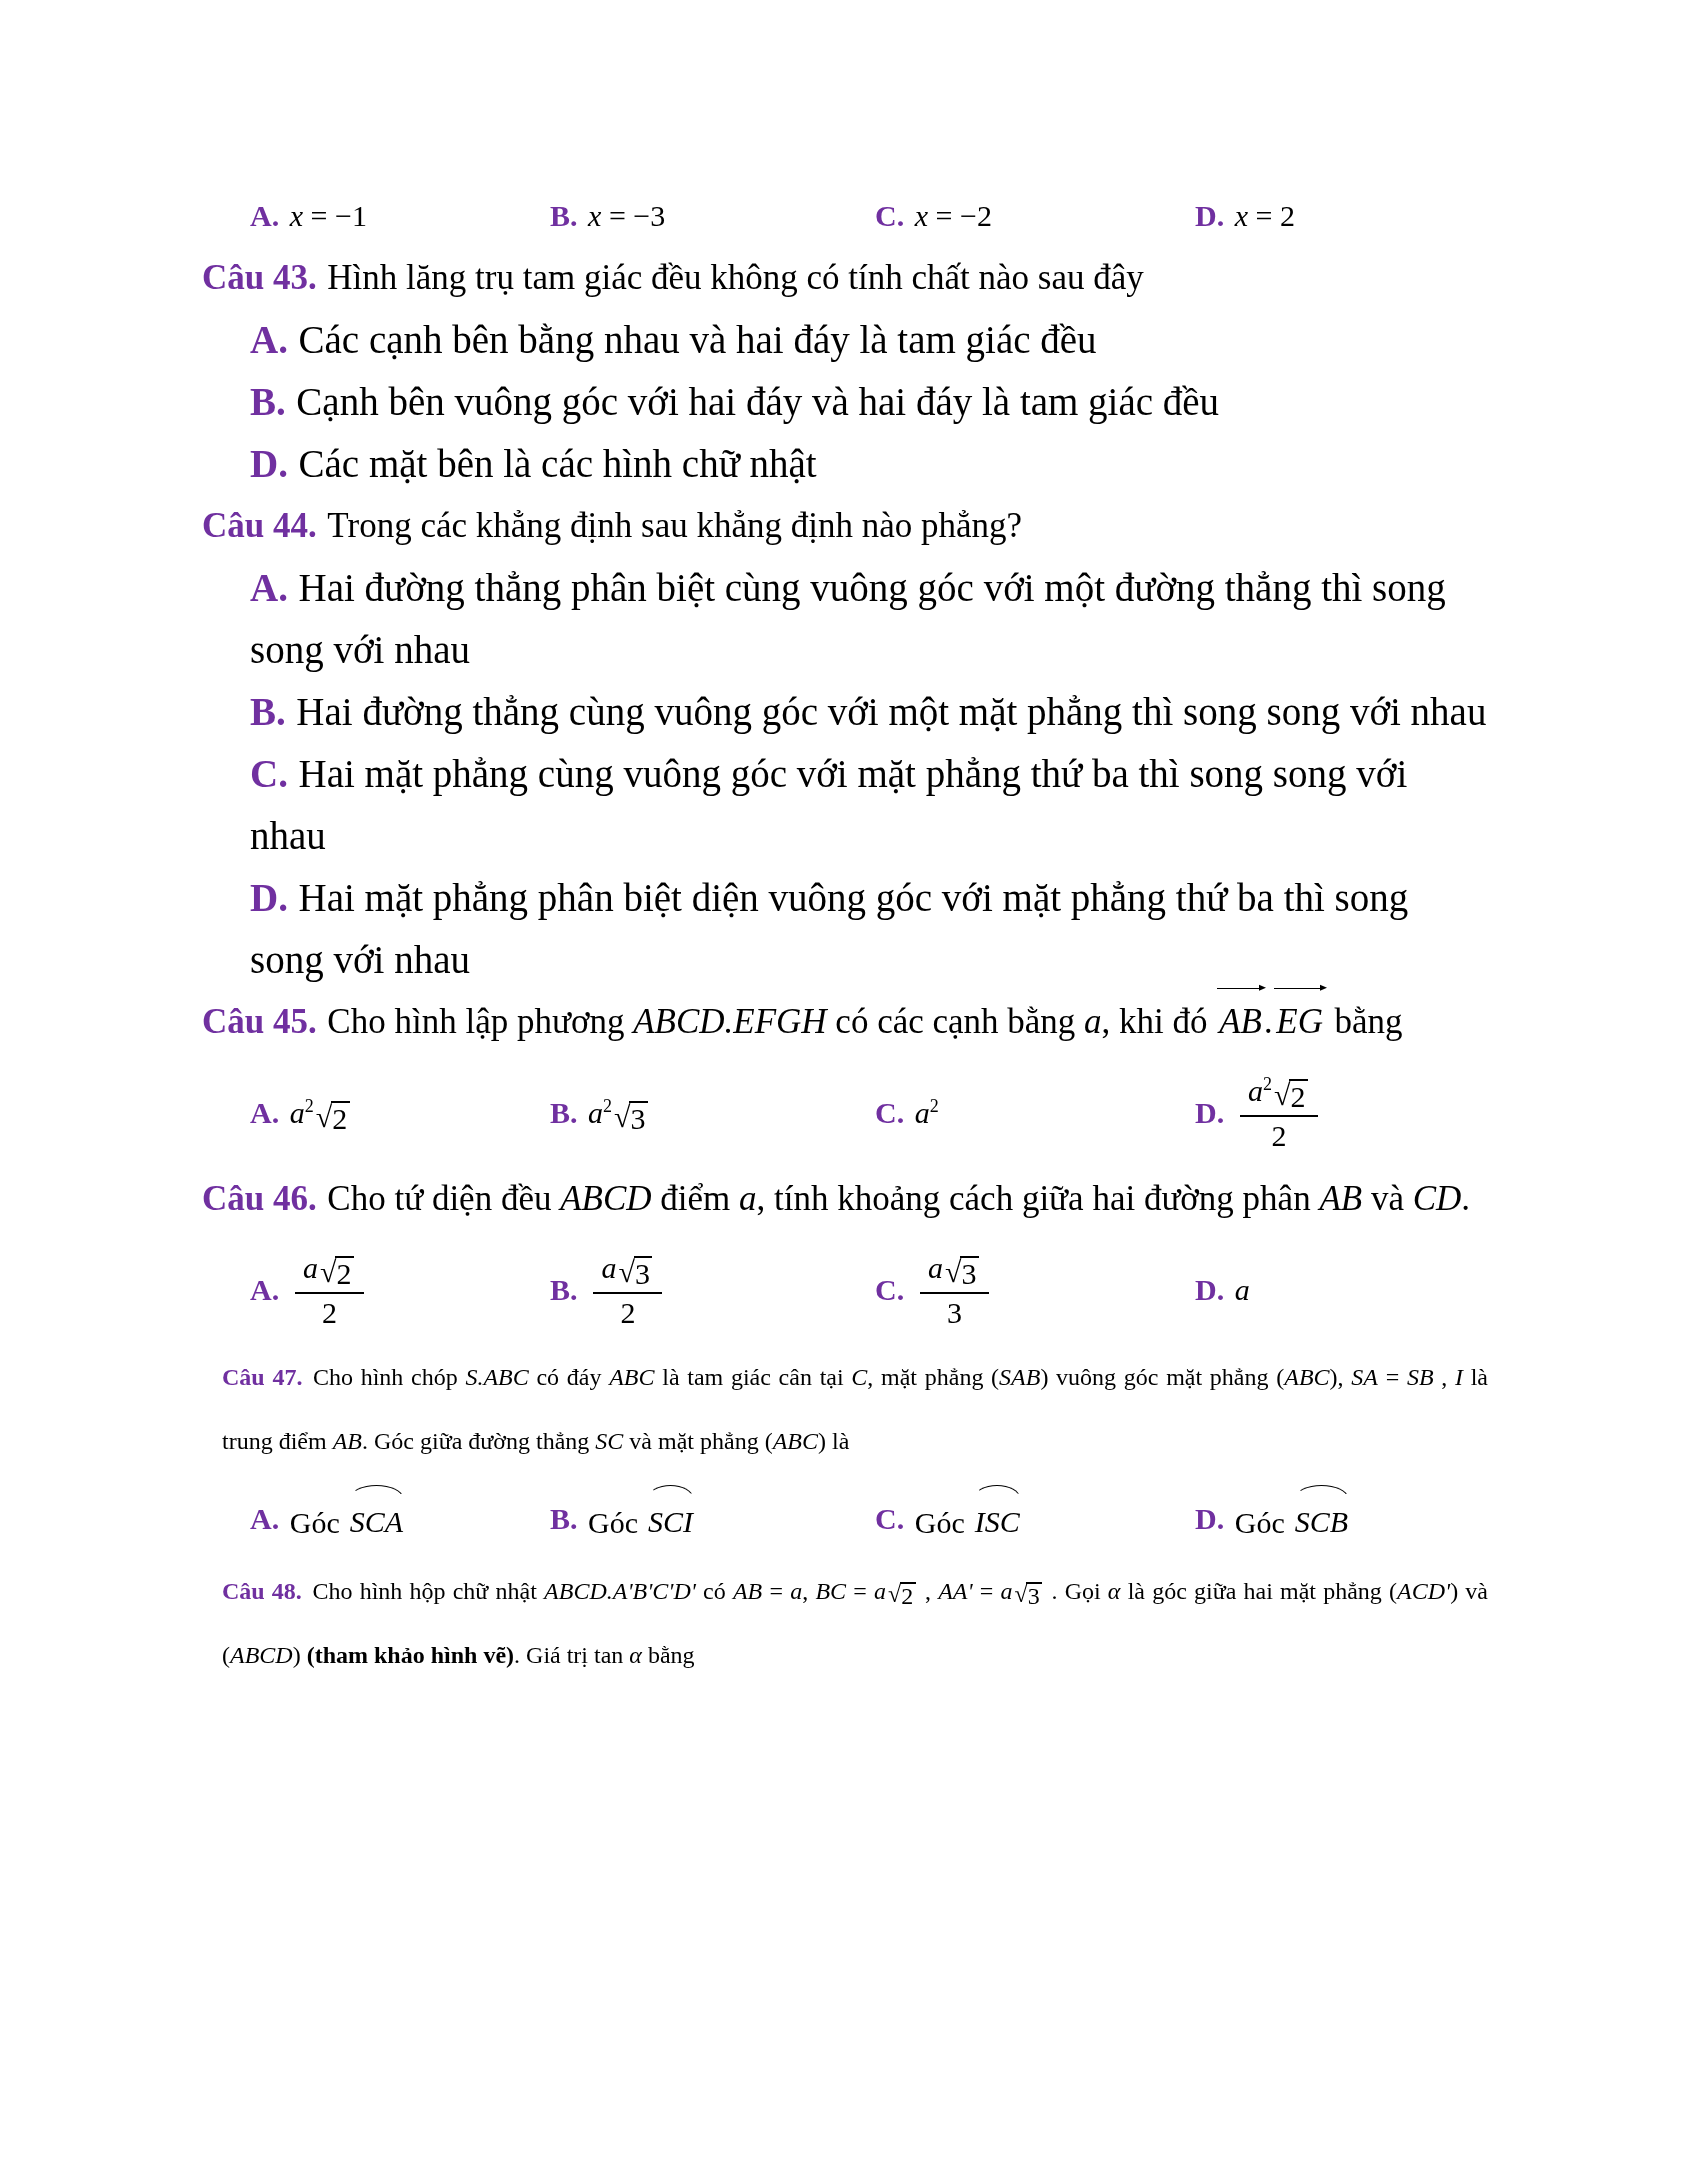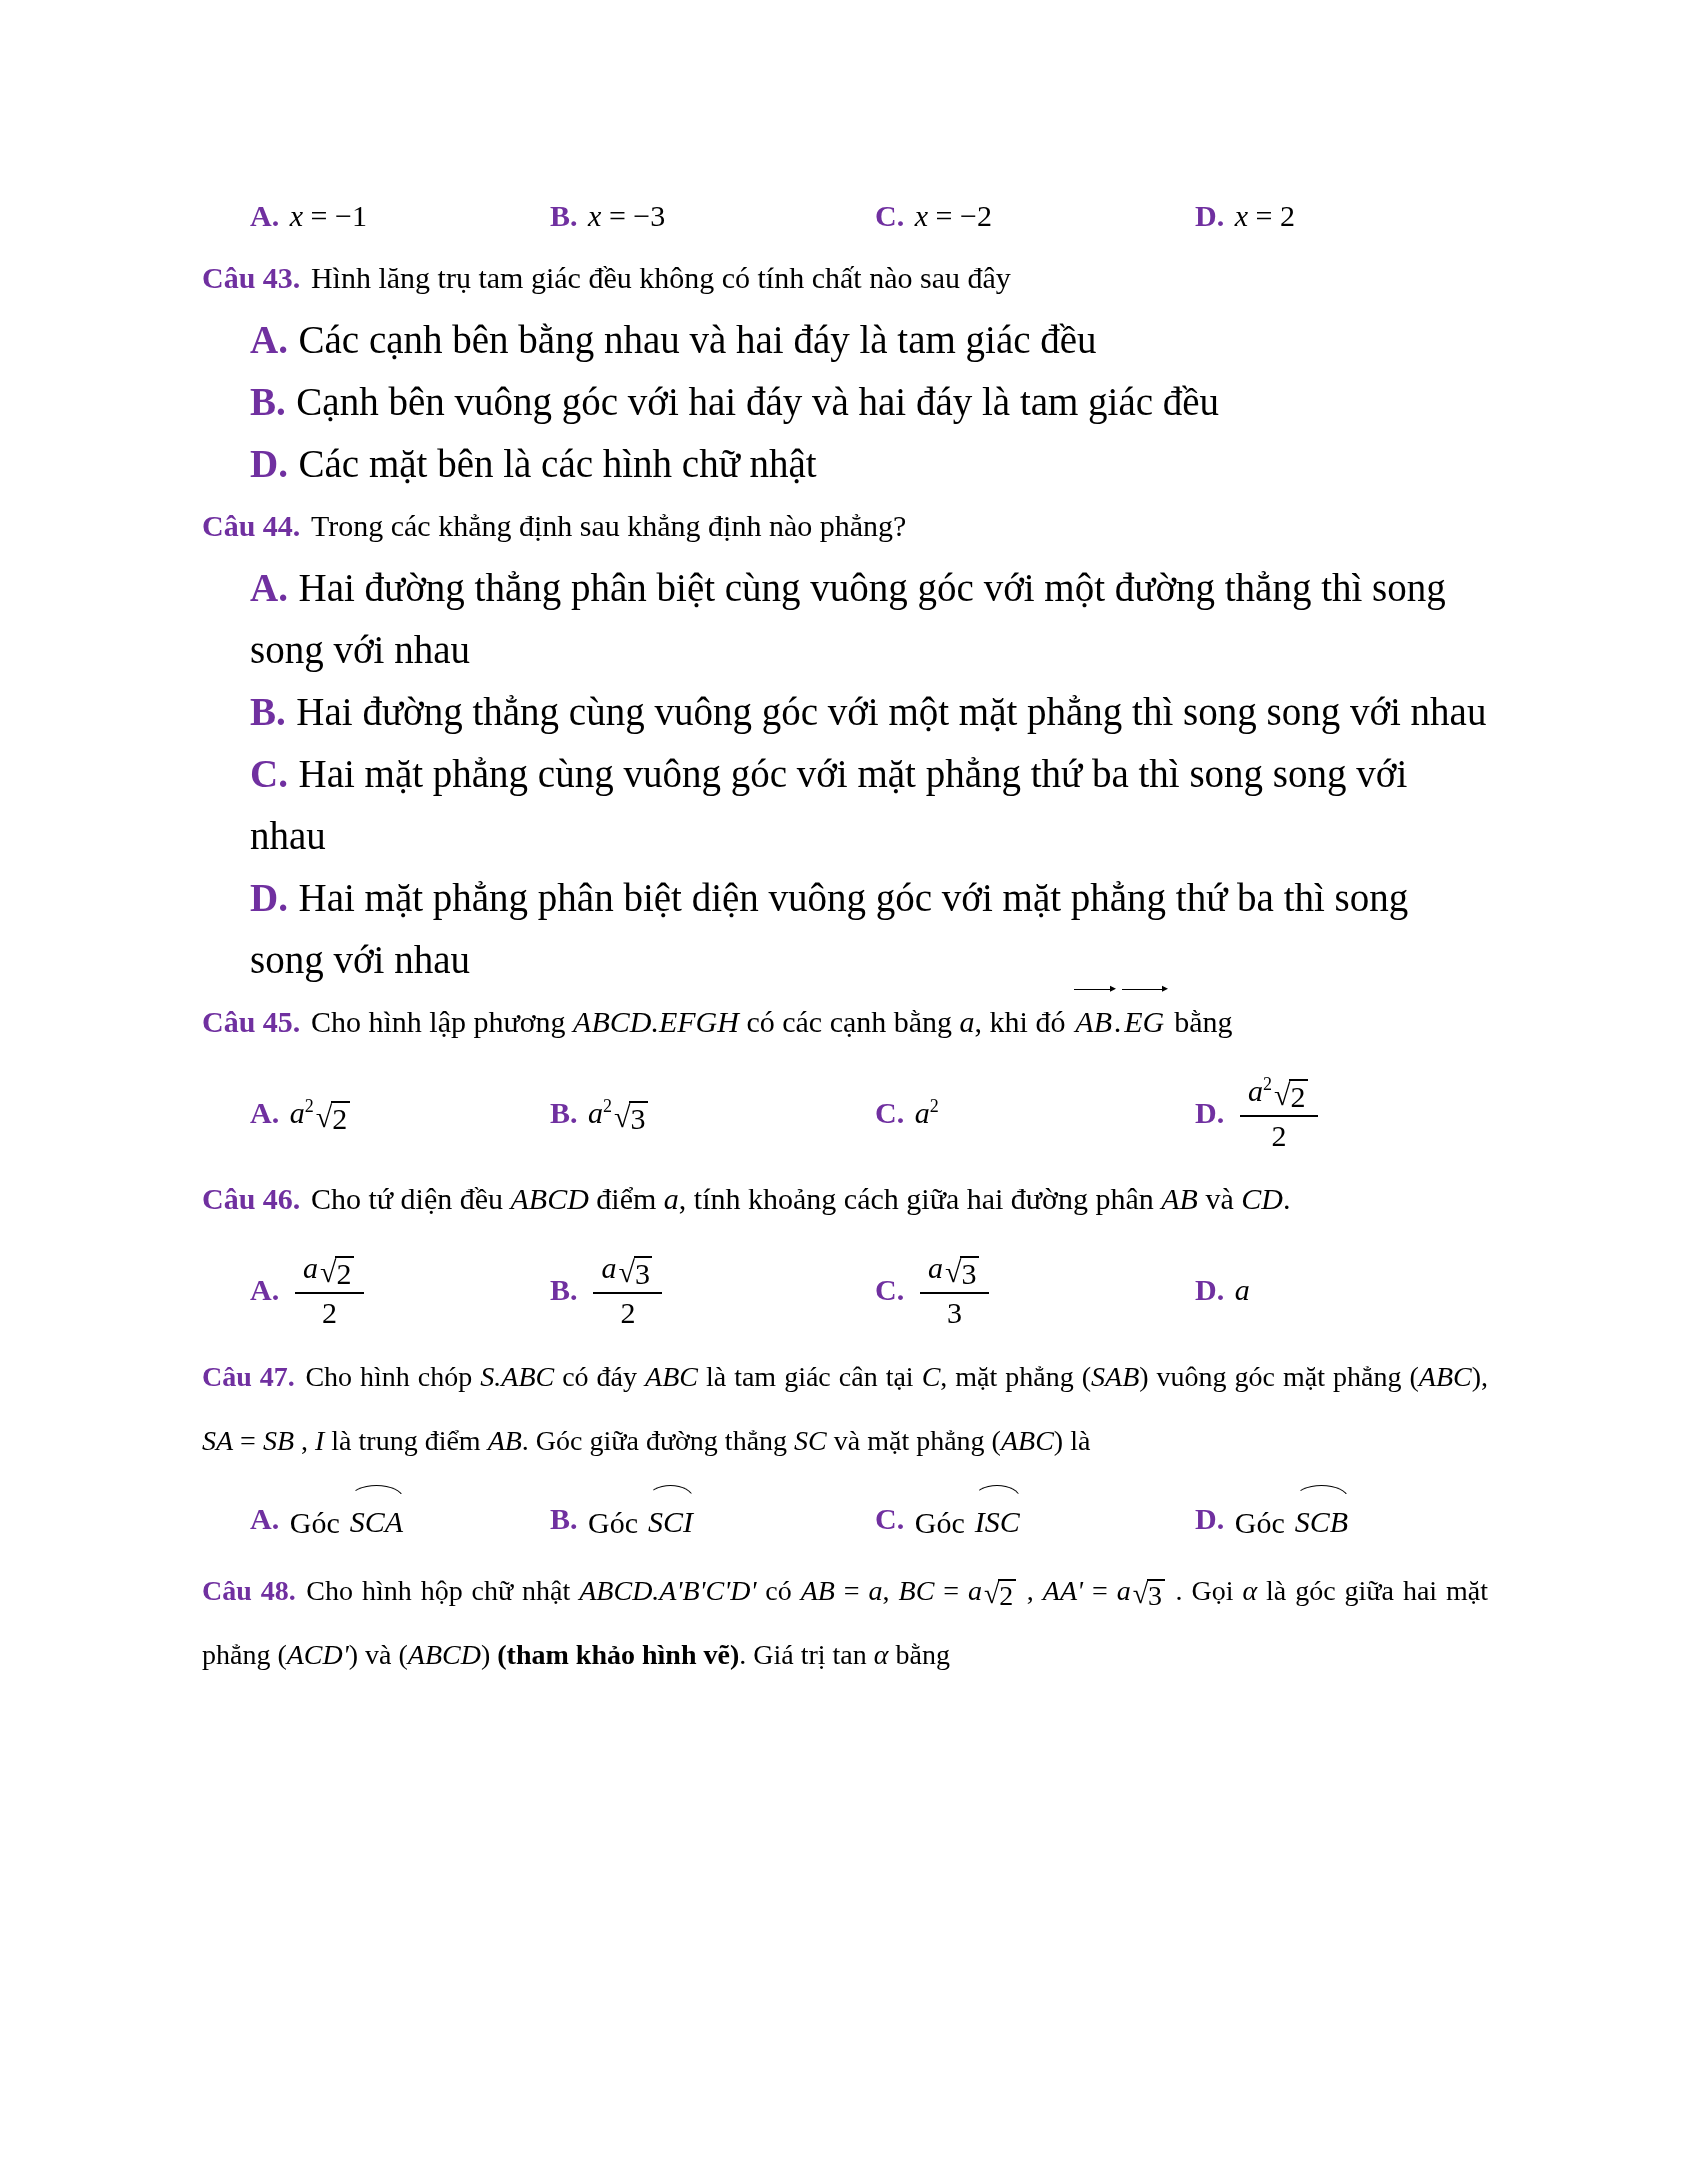--- a/index.html
+++ b/index.html
@@ -4,23 +4,23 @@
 <style>
   * { margin:0; padding:0; box-sizing:border-box; }
   html,body { background:#ffffff; }
   .page {
     position:relative; width:1687px; height:2183px;
     background:#ffffff; color:#000000; overflow:hidden;
     font-family:"Liberation Serif","DejaVu Serif",serif;
   }
   .content { position:absolute; left:202px; top:185px; width:1286px; }
 
-  .qline   { font-size:30px; line-height:62px; }
+  .qline   { font-size:35px; line-height:62px; }
   .optline { font-size:39px; line-height:62px; padding-left:48px; }
-  .para    { font-size:28px; line-height:64px; text-align:justify; margin-top:5.3px; }
+  .para    { font-size:24px; line-height:64px; text-align:justify; margin-top:5.3px;margin-left:20px; }
 
   .qnum { color:#7030A0; font-weight:700; margin-right:10.6px; }
   .opt-label { color:#7030A0; font-weight:700; margin-right:10.6px; white-space:nowrap; }
 
   .opts4 {
     display:grid; grid-template-columns:300px 325px 320px auto;
     padding-left:48px; font-size:30px; line-height:62px;
   }
   .opts4 .opt { display:flex; align-items:center; }
   .opts4.tall { margin:10.6px 0 5.3px; min-height:99px; }

